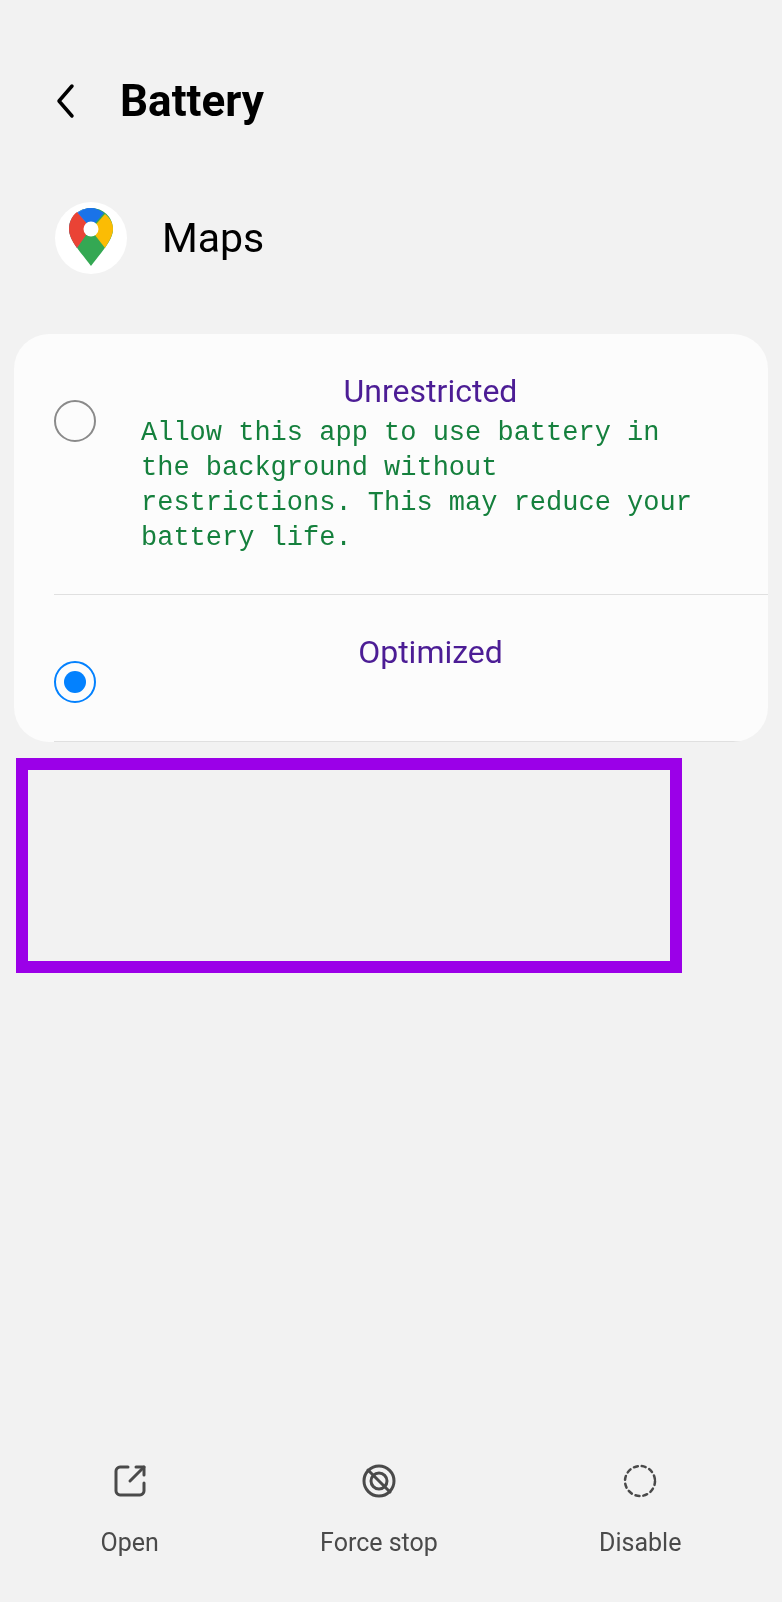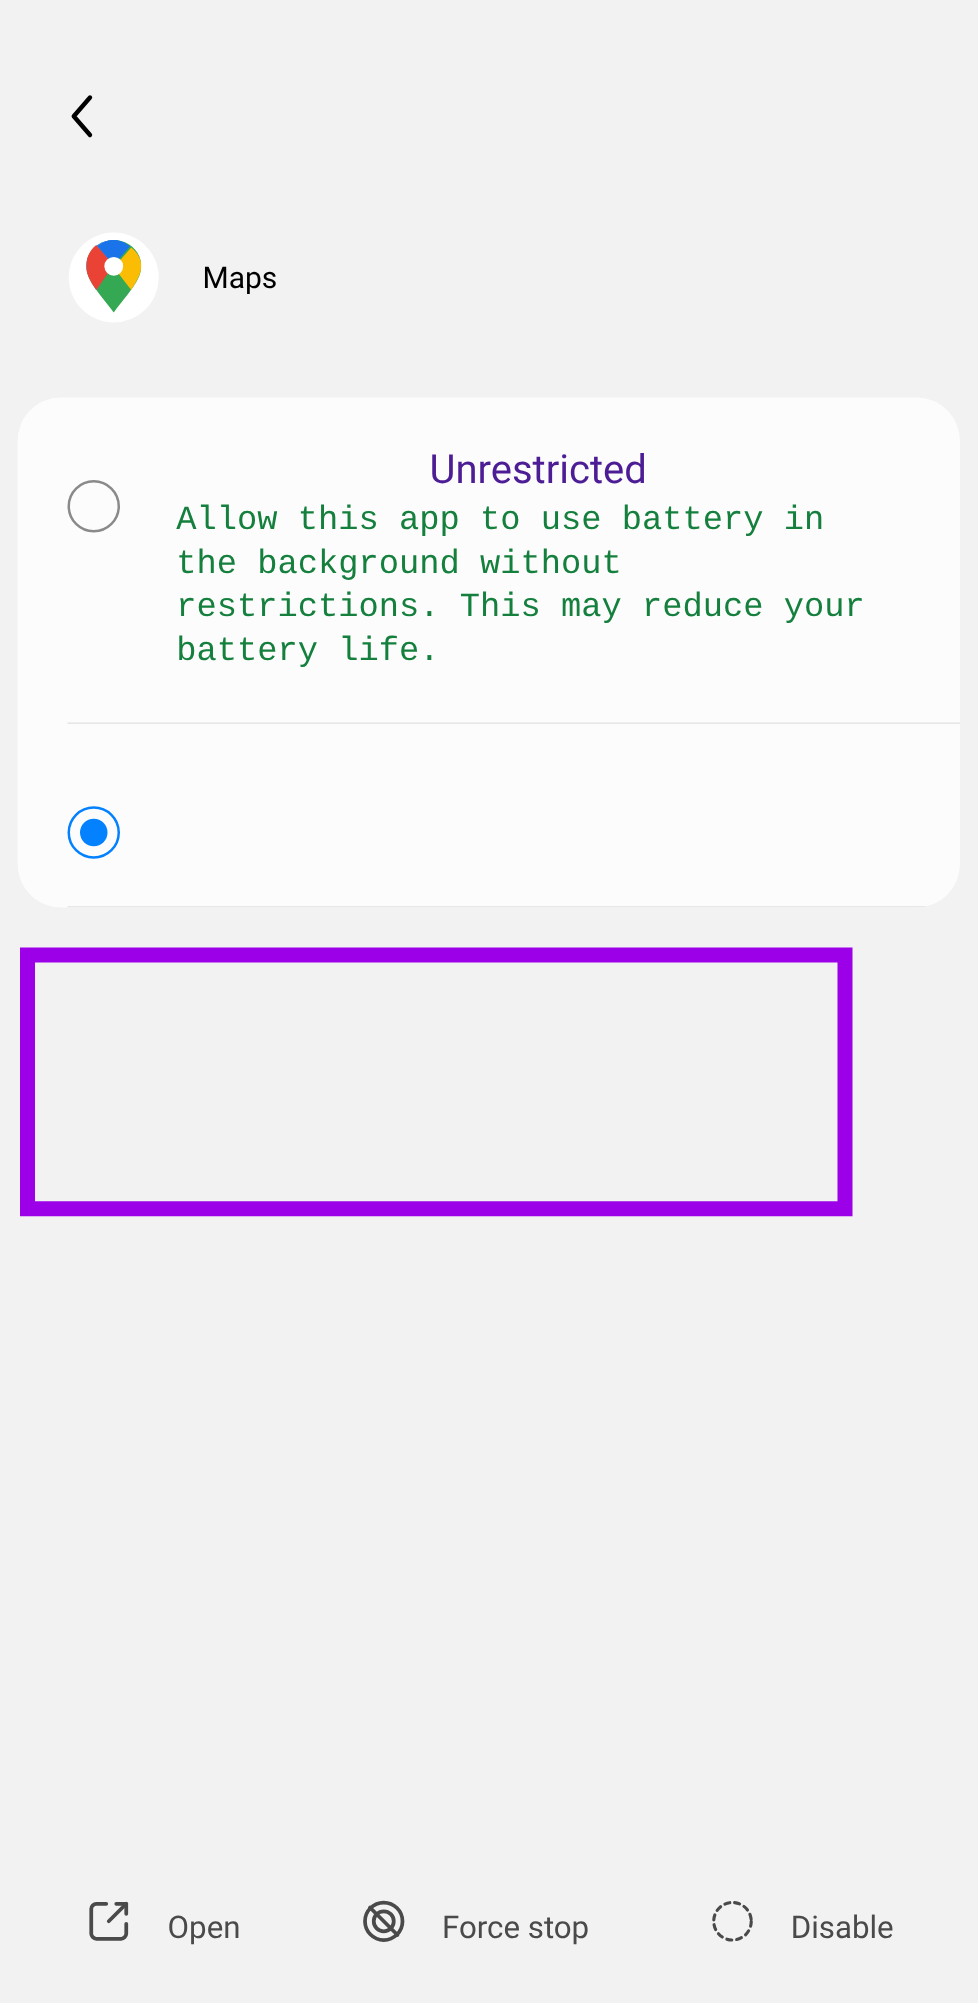--- a/index.html
+++ b/index.html
@@ -43,21 +43,21 @@
       border-radius: 50%;
       display: flex;
       align-items: center;
       justify-content: center;
     }
     .app-icon-wrapper svg {
       width: 44px;
       height: 60px;
     }
     .app-name {
-      font-size: 24px;
+      font-size: 41px;
       color: #000;
       font-weight: 400;
     }
     .options-card {
       background: #fcfcfc;
       margin: 0 14px;
       border-radius: 35px;
       overflow: hidden;
     }
     .option-row {
@@ -123,22 +123,22 @@
       position: absolute;
       bottom: 0;
       left: 0;
       right: 0;
       display: flex;
       justify-content: space-around;
       padding: 45px 20px 45px 20px;
     }
     .bottom-action {
       display: flex;
-      flex-direction: row;
-      align-items: flex-end;
+      flex-direction: column;
+      align-items: center;
       gap: 27px;
       cursor: pointer;
     }
     .bottom-action-icon {
       width: 40px;
       height: 40px;
       display: flex;
       align-items: center;
       justify-content: center;
     }
@@ -149,20 +149,21 @@
   </style>
 </head>
 <body>
 
 <div class="header">
   <div class="back-icon">
     <svg viewBox="0 0 20 36" fill="none" stroke="#000" stroke-width="3.5" stroke-linecap="round" stroke-linejoin="round">
       <polyline points="17,3 4,18 17,33"></polyline>
     </svg>
   </div>
+  <div class="header-title">Battery</div>
 </div>
 
 <div class="app-row">
   <div class="app-icon-wrapper">
     <svg viewBox="0 0 44 60">
       <path d="M22 0 C10 0 0 9 0 21 C0 32 10 42 22 58 C34 42 44 32 44 21 C44 9 34 0 22 0 Z" fill="#34a853"></path>
       <path d="M22 0 C10 0 0 9 0 21 C0 26 3 32 8 40 L30 4 C27 1.5 24.5 0 22 0 Z" fill="#4285f4"></path>
       <path d="M0 21 C0 27 3 33 8 40 L22 20 L8 4 C3 8 0 14 0 21 Z" fill="#ea4335"></path>
       <path d="M22 0 C17 0 13 2 9 5 L22 20 L35 5 C31 2 27 0 22 0 Z" fill="#1a73e8"></path>
       <path d="M36 6 L22 22 L36 40 C41 32 44 26 44 21 C44 15 41 10 36 6 Z" fill="#fbbc04"></path>
@@ -177,20 +178,21 @@
     <div class="radio"></div>
     <div class="option-text">
       <div class="option-title">Unrestricted</div>
       <div class="option-desc">Allow this app to use battery in the background without restrictions. This may reduce your battery life.</div>
     </div>
   </div>
   <div class="divider"></div>
   <div class="option-row">
     <div class="radio selected"></div>
     <div class="option-text">
+      <div class="option-title">Optimized</div>
     </div>
   </div>
   <div class="divider"></div>
 </div>
 
 <div class="highlight-box"></div>
 
 <div class="bottom-bar">
   <div class="bottom-action">
     <div class="bottom-action-icon">

